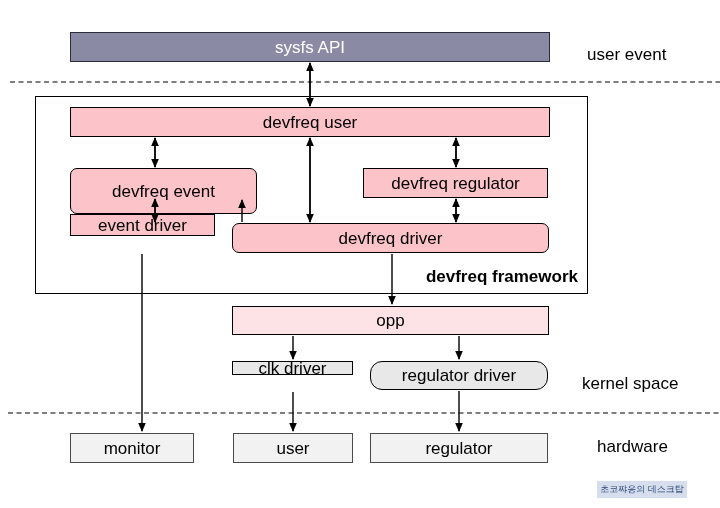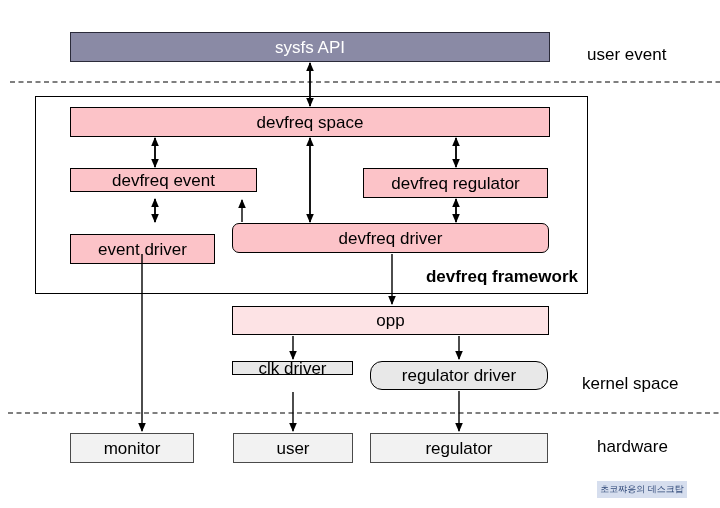--- a/index.html
+++ b/index.html
@@ -46,27 +46,27 @@
 </style>
 </head>
 <body>
 
 <div class="canvas">
 
   <div class="frame"></div>
 
   <div class="node b-sysfs" style="left:70px;top:32px;width:480px;height:30px;">sysfs API</div>
 
-  <div class="node b-pink" style="left:70px;top:107px;width:480px;height:30px;">devfreq space</div>
+  <div class="node b-pink" style="left:70px;top:107px;width:480px;height:30px;">devfreq user</div>
 
-  <div class="node b-pink" style="left:70px;top:168px;width:187px;height:24px;">devfreq event</div>
+  <div class="node b-pink" style="left:70px;top:168px;width:187px;height:46px;border-radius:7px;">devfreq event</div>
 
   <div class="node b-pink" style="left:363px;top:168px;width:185px;height:30px;">devfreq regulator</div>
 
-  <div class="node b-pink" style="left:70px;top:234px;width:145px;height:30px;">event driver</div>
+  <div class="node b-pink" style="left:70px;top:214px;width:145px;height:22px;">event driver</div>
 
   <div class="node b-pink" style="left:232px;top:223px;width:317px;height:30px;border-radius:7px;">devfreq driver</div>
 
   <div class="frame-label">devfreq framework</div>
 
   <div class="node b-opp" style="left:232px;top:306px;width:317px;height:29px;">opp</div>
 
   <div class="node b-gray" style="left:232px;top:361px;width:121px;height:14px;text-align:center;">clk driver</div>
 
   <div class="node b-gray" style="left:370px;top:361px;width:178px;height:29px;border-radius:12px;">regulator driver</div>

